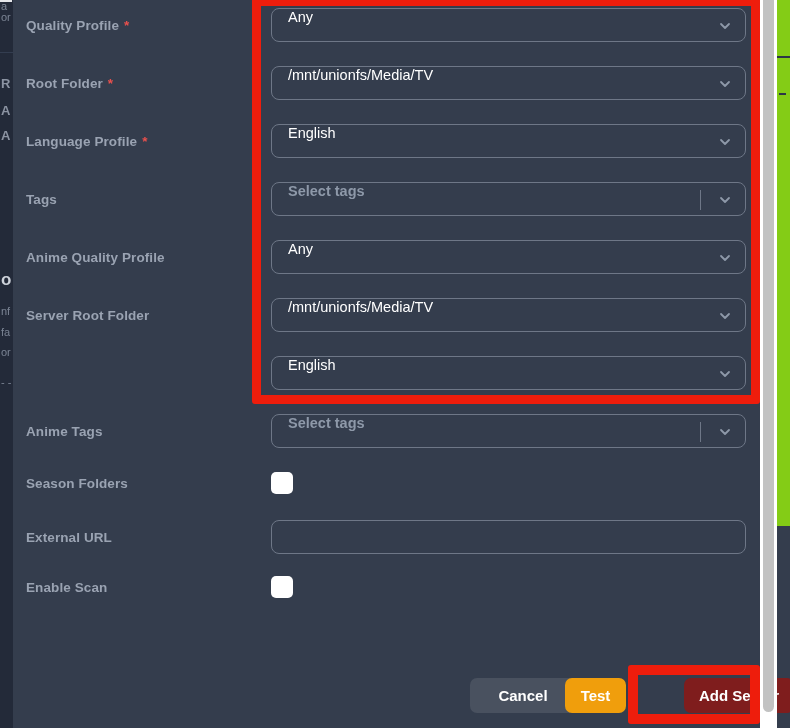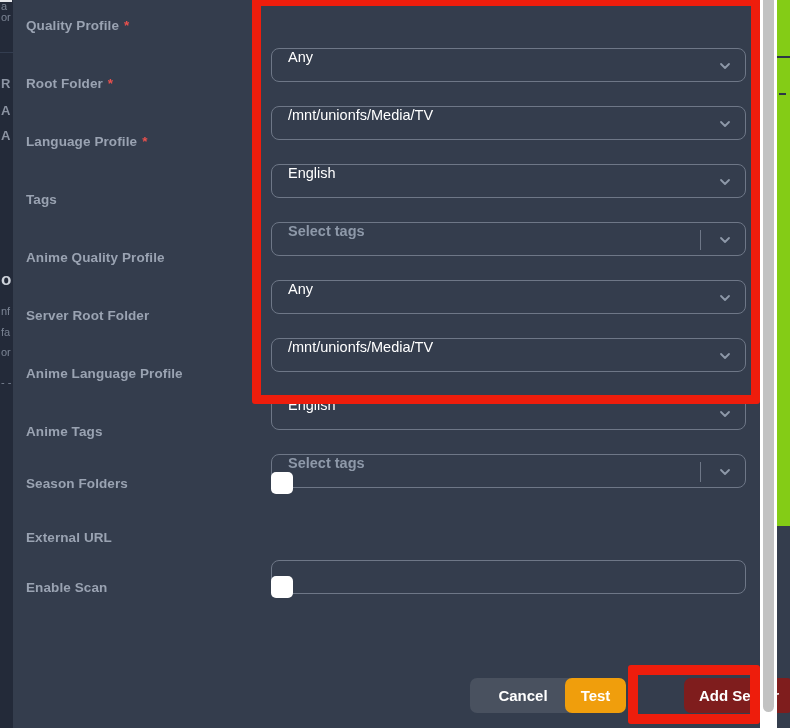--- a/index.html
+++ b/index.html
@@ -18,21 +18,21 @@
   
   .modal { position:absolute; left:13px; top:0; width:747px; height:728px; background:#343d4d; z-index:2; }
 
   .row { position:absolute; left:0; width:747px; }
   .field-label { position:absolute; left:13px; top:50%; transform:translateY(-50%);
     color:#9aa3b2; font-size:13.5px; font-weight:700; letter-spacing:.1px; white-space:nowrap; }
   .req { color:#e9504d; margin-left:5px; font-weight:700; }
 
   .select, .text-input { position:absolute; left:258px; top:0; width:475px; height:34px;
     border:1.5px solid #6e7787; border-radius:8px; background:#343d4d;
-    display:flex; align-items:center; padding:0 40px 16px 16px;margin-top:40px; }
+    display:flex; align-items:center; padding:0 40px 16px 16px; }
   .select .value { color:#ffffff; font-size:14.5px; font-weight:500; white-space:nowrap; }
   .select .placeholder { color:#8e99a9; font-size:14.5px; font-weight:700; }
   .chevron { position:absolute; right:10px; top:7px; width:20px; height:20px; }
   .indicator-sep { position:absolute; right:44px; top:7px; width:1px; height:20px; background:#6e7787; }
 
   .checkbox { position:absolute; left:258px; top:0; width:22px; height:22px;
     border-radius:5px; background:#ffffff; }
   .checkbox.checked { background:#5850ec; display:flex; align-items:center; justify-content:center; }
   .checkbox.checked svg { width:15px; height:15px; }
 
@@ -136,21 +136,20 @@
       <span class="field-label"><span>Server Root Folder</span></span>
       <div class="select">
         <span class="value">/mnt/unionfs/Media/TV</span>
         <svg class="chevron" viewBox="0 0 20 20">
             <path d="M6 8l4 4 4-4" fill="none" stroke="#8e99a9" stroke-width="1.8" stroke-linecap="round" stroke-linejoin="round"></path>
           </svg>
       </div>
     </div>
 
     <div class="row" style="top:356px;height:34px">
-      <span class="field-label"><span>Anime Language Profile</span></span>
       <div class="select">
         <span class="value">English</span>
         <svg class="chevron" viewBox="0 0 20 20">
             <path d="M6 8l4 4 4-4" fill="none" stroke="#8e99a9" stroke-width="1.8" stroke-linecap="round" stroke-linejoin="round"></path>
           </svg>
       </div>
     </div>
 
     <div class="row" style="top:414px;height:34px">
       <span class="field-label"><span>Anime Tags</span></span>

